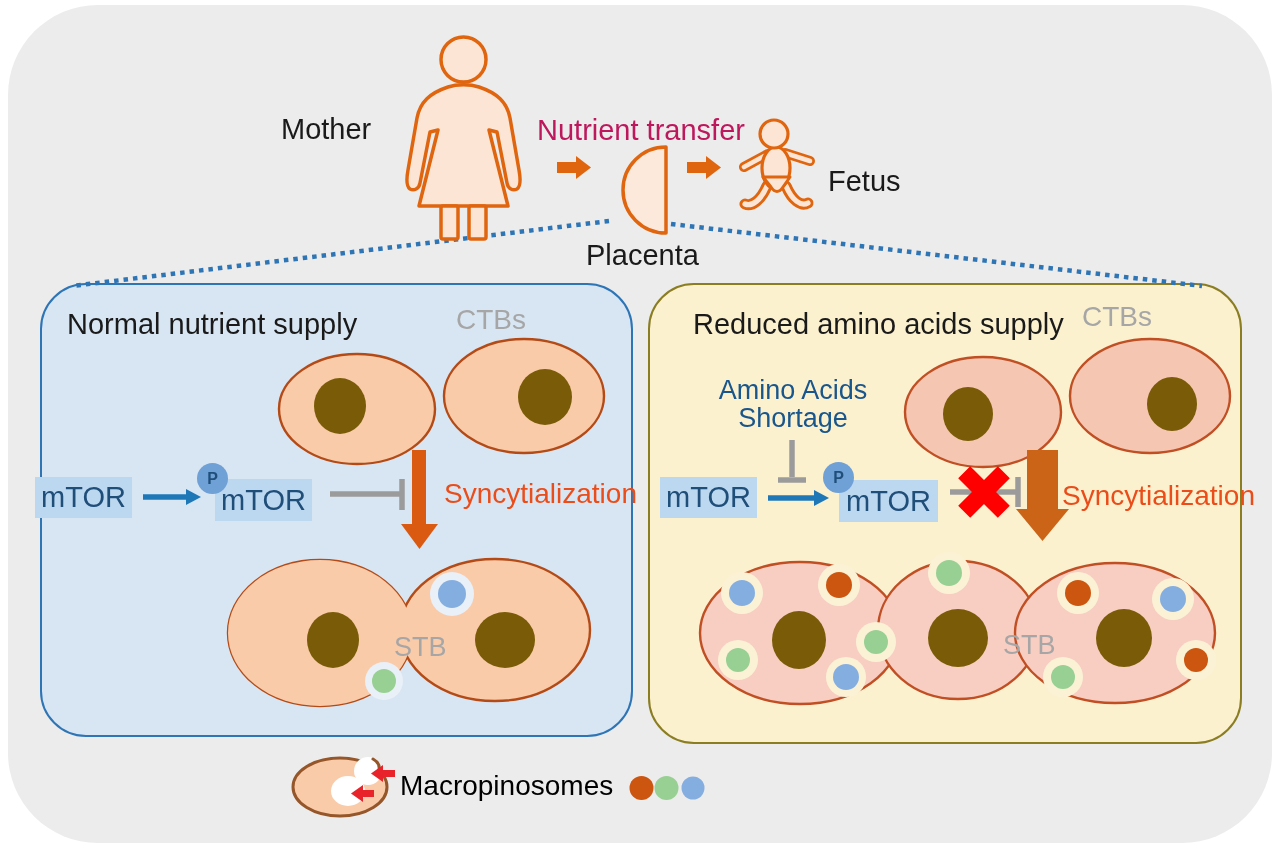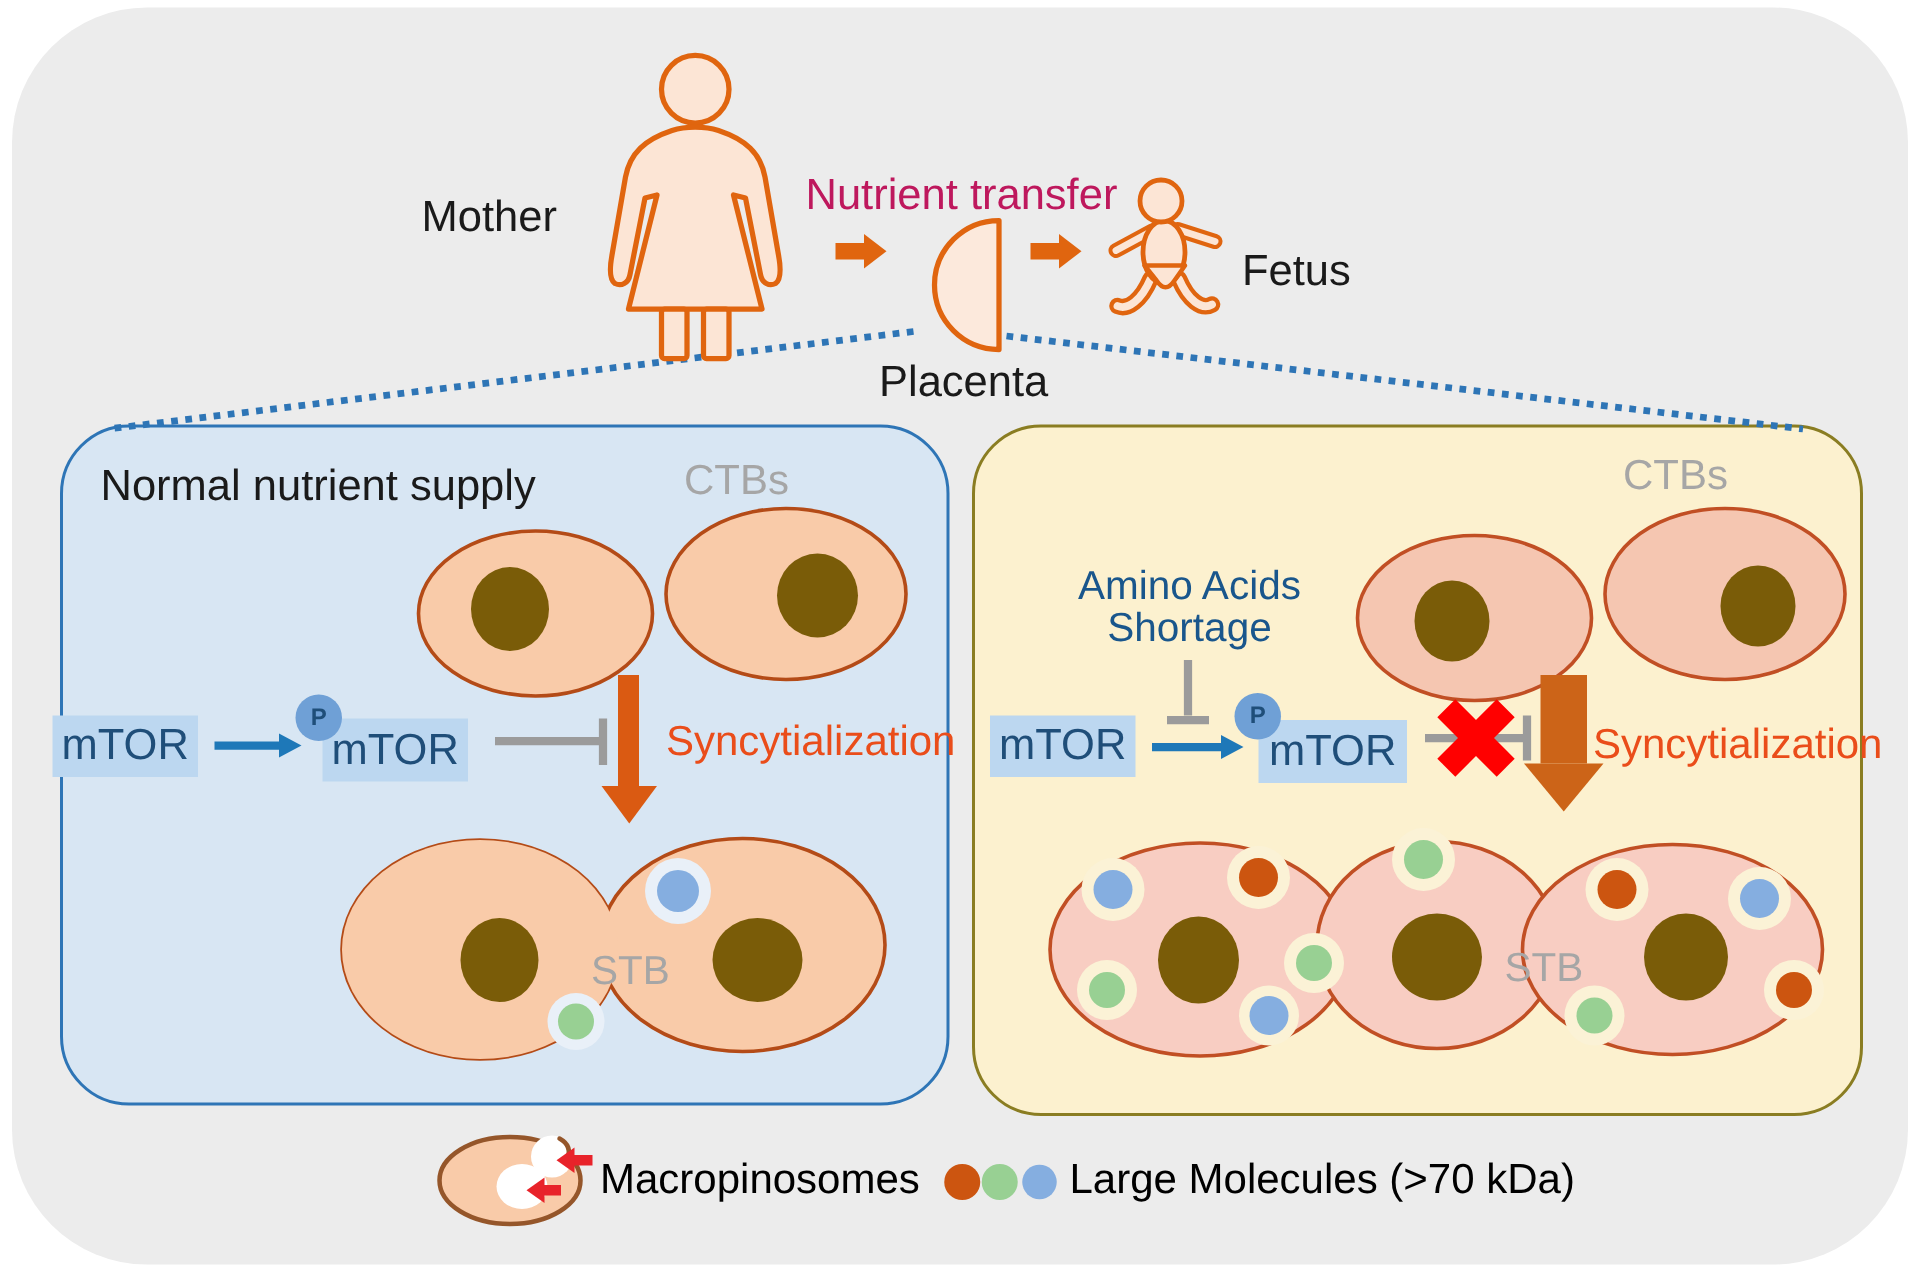--- a/index.html
+++ b/index.html
@@ -175,39 +175,39 @@
       </g>
     </g>
 
     <g>
       <circle cx="641.5" cy="788" r="12" fill="#CC5510"></circle>
       <circle cx="666.5" cy="788" r="12" fill="#98D093"></circle>
       <circle cx="693" cy="788" r="11.5" fill="#85AEE0"></circle>
     </g>
   </svg>
 
-  <div class="txt t-black" style="left:281px;top:130px;">Mother</div>
+  <div class="txt t-black" style="left:281px;top:114px;">Mother</div>
   <div class="txt t-sienna" style="left:537px;top:115px;">Nutrient transfer</div>
   <div class="txt t-black" style="left:828px;top:166px;">Fetus</div>
   <div class="txt t-black" style="left:586px;top:240px;">Placenta</div>
 
   <div class="txt t-black" style="left:67px;top:309px;">Normal nutrient supply</div>
   <div class="txt t-gray" style="left:456px;top:305px;">CTBs</div>
   <div class="mtor-box" style="left:35px;top:477px;width:97px;height:41px;">mTOR</div>
   <div class="mtor-box" style="left:215px;top:479px;width:97px;height:42px;">mTOR</div>
   <div class="p-badge" style="left:197px;top:463px;">P</div>
   <div class="txt t-orangered" style="left:444px;top:479px;">Syncytialization</div>
   <div class="txt t-gray" style="left:394px;top:633px;font-size:27px;">STB</div>
 
+  <div class="txt t-black" style="left:693px;top:309px;">Reduced amino acids supply</div>
   <div class="txt t-gray" style="left:1082px;top:302px;">CTBs</div>
   <div class="txt t-aashort" style="left:698px;top:376px;">
     <span>Amino Acids</span><br>
     <span>Shortage</span>
   </div>
   <div class="mtor-box" style="left:660px;top:477px;width:97px;height:41px;">mTOR</div>
   <div class="mtor-box" style="left:839px;top:480px;width:99px;height:42px;">mTOR</div>
   <div class="p-badge" style="left:823px;top:462px;">P</div>
   <div class="txt t-orangered" style="left:1062px;top:481px;">Syncytialization</div>
   <div class="txt t-gray" style="left:1003px;top:631px;font-size:27px;">STB</div>
 
   <div class="txt t-blue" style="left:400px;top:771px;">Macropinosomes</div>
-  <div class="txt t-blue" style="left:713px;top:771px;">Large Molecules (&gt;70 kDa)</div>
 </div>
 
 </body></html>

